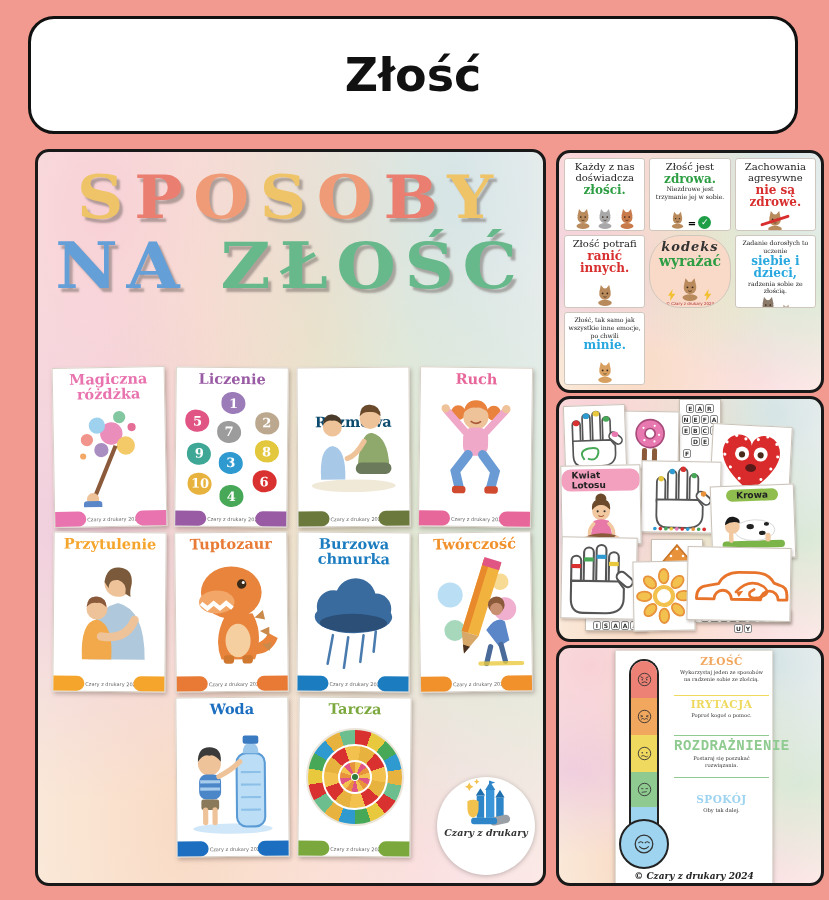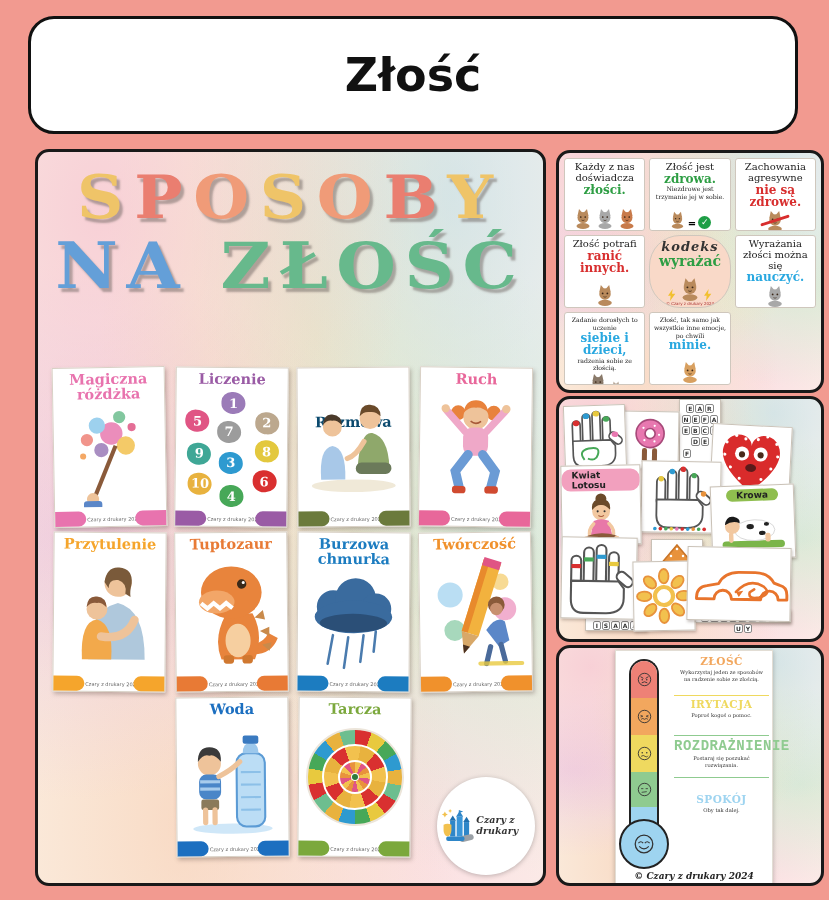--- a/index.html
+++ b/index.html
@@ -41,21 +41,21 @@
     font:bold 13px "DejaVu Serif",serif;display:flex;align-items:center;justify-content:center;}
   .dart{width:94px;height:94px;border-radius:50%;margin:6px auto 0;position:relative;
     border:2px solid #ece5da;
     background:repeating-conic-gradient(#D93030 0 20deg,#E8C93E 0 40deg,#47A858 0 60deg,#2E9AD0 0 80deg,#E8B23E 0 100deg,#6DBE8F 0 120deg);}
   .dart i{content:'';position:absolute;inset:14px;border-radius:50%;border:2px solid #fff;
     background:repeating-conic-gradient(from 10deg,#E8B23E 0 30deg,#D93030 0 60deg,#F2C14E 0 90deg);}
   .dart em{position:absolute;inset:30px;border-radius:50%;border:2px solid #fff;
     background:repeating-conic-gradient(#F2C14E 0 24deg,#E05584 0 48deg,#E8923C 0 72deg);}
   .dart b{position:absolute;inset:43px;border-radius:50%;background:#2E7A3C;border:1px solid #fff;}
   .logo{position:absolute;right:8px;bottom:8px;width:98px;height:98px;background:#fff;border-radius:50%;
-    box-shadow:0 1px 5px rgba(0,0,0,.25);display:flex;align-items:center;justify-content:center;}
+    box-shadow:0 1px 5px rgba(0,0,0,.25);display:flex;flex-direction:column;align-items:center;}
   .logo-text{font-family:"DejaVu Serif",serif;font-style:italic;font-weight:bold;font-size:9.5px;color:#333;margin-top:-2px;}
   
   .facts{left:556px;top:150px;width:268px;height:243px;padding:5px;display:grid;
     grid-template-columns:repeat(3,1fr);grid-template-rows:repeat(3,1fr);gap:4px;}
   .fact{background:#fff;border:1px solid #cfc7bd;border-radius:3px;text-align:center;position:relative;
     display:flex;flex-direction:column;align-items:center;padding:3px 2px 1px;overflow:hidden;box-sizing:border-box;}
   .f-pre{font-family:"DejaVu Serif",serif;font-size:10px;line-height:1.08;color:#222;}
   .f-pre.sm{font-size:6.2px;line-height:1.25;}
   .f-emph{font-family:"DejaVu Serif",serif;font-weight:bold;font-size:12px;line-height:1.05;}
   .f-post{font-family:"DejaVu Serif",serif;font-size:6.2px;line-height:1.25;color:#222;}
@@ -460,29 +460,20 @@
         <svg width="24" height="25" style="color:#B98A5C">
             <use href="#sym-cat"></use>
           </svg>
         <svg width="8" height="12">
             <use href="#sym-bolt"></use>
           </svg>
       </div>
       <div class="k-foot">© Czary z drukary 2024</div>
     </div>
     <div class="fact">
-      <div class="f-pre">Wyrażania złości można się</div>
-      <div class="f-emph" style="color: rgb(41, 168, 224);">nauczyć.</div>
-      <div class="f-icons">
-        <svg width="22" height="23" style="color:#A8A8A8">
-            <use href="#sym-cat"></use>
-          </svg>
-      </div>
-    </div>
-    <div class="fact">
       <div class="f-pre sm">Zadanie dorosłych to uczenie</div>
       <div class="f-emph" style="color: rgb(41, 168, 224);">siebie i dzieci,</div>
       <div class="f-post">radzenia sobie ze złością.</div>
       <div class="f-icons">
         <svg width="20" height="22" style="color:#8a7a6a">
             <use href="#sym-cat"></use>
           </svg>
         <svg width="12" height="14" style="color:#B8A898">
             <use href="#sym-cat"></use>
           </svg>

